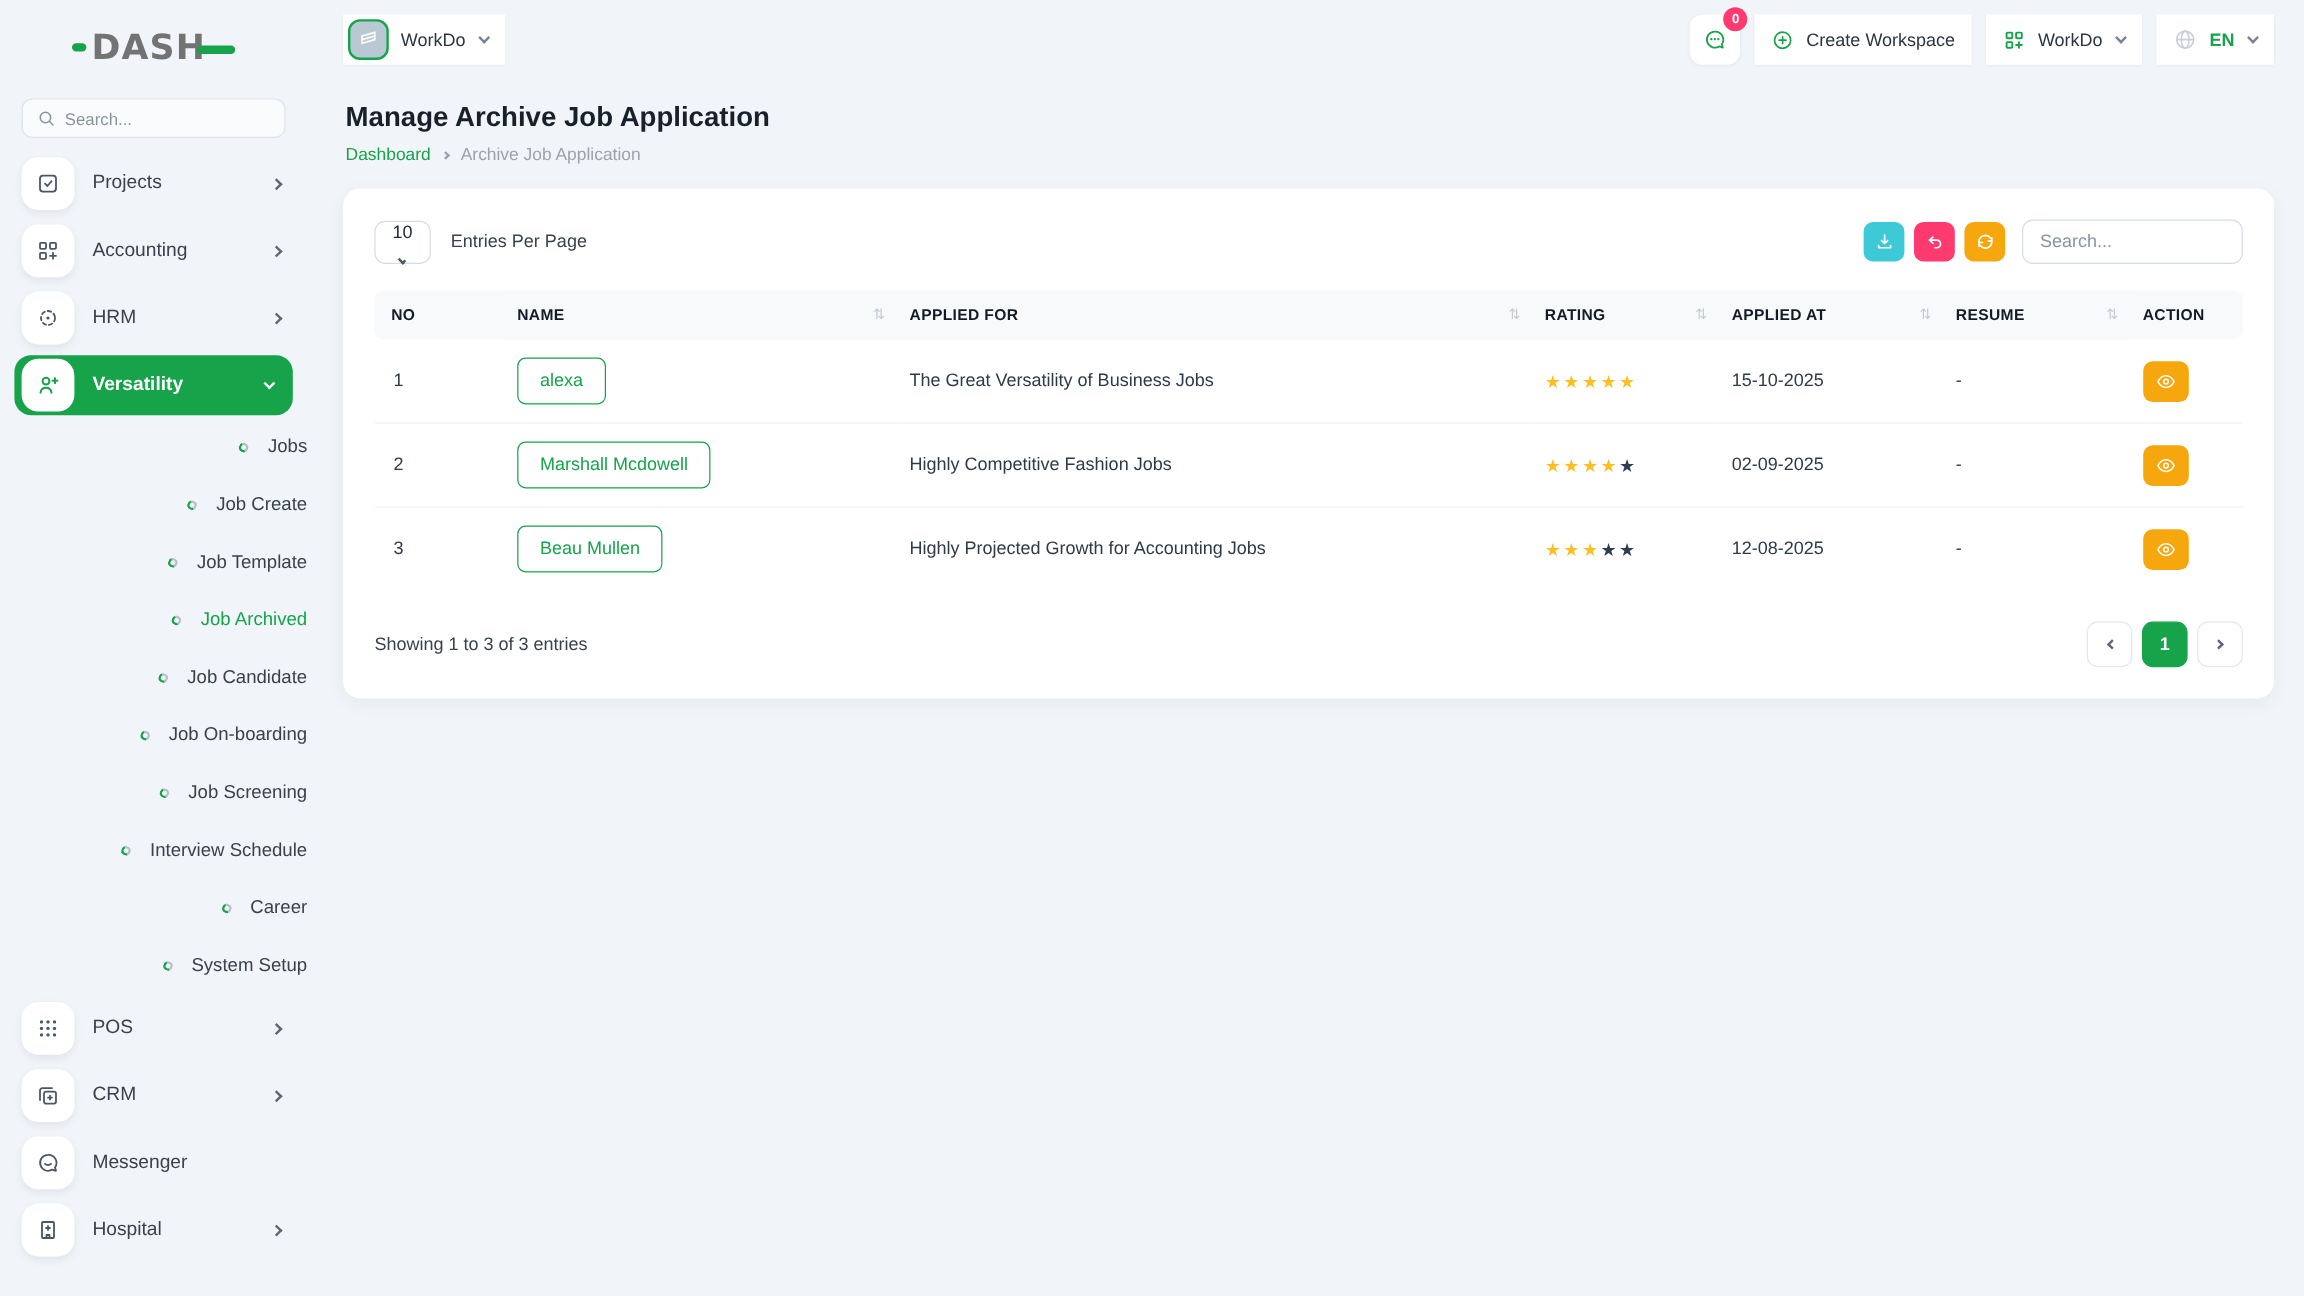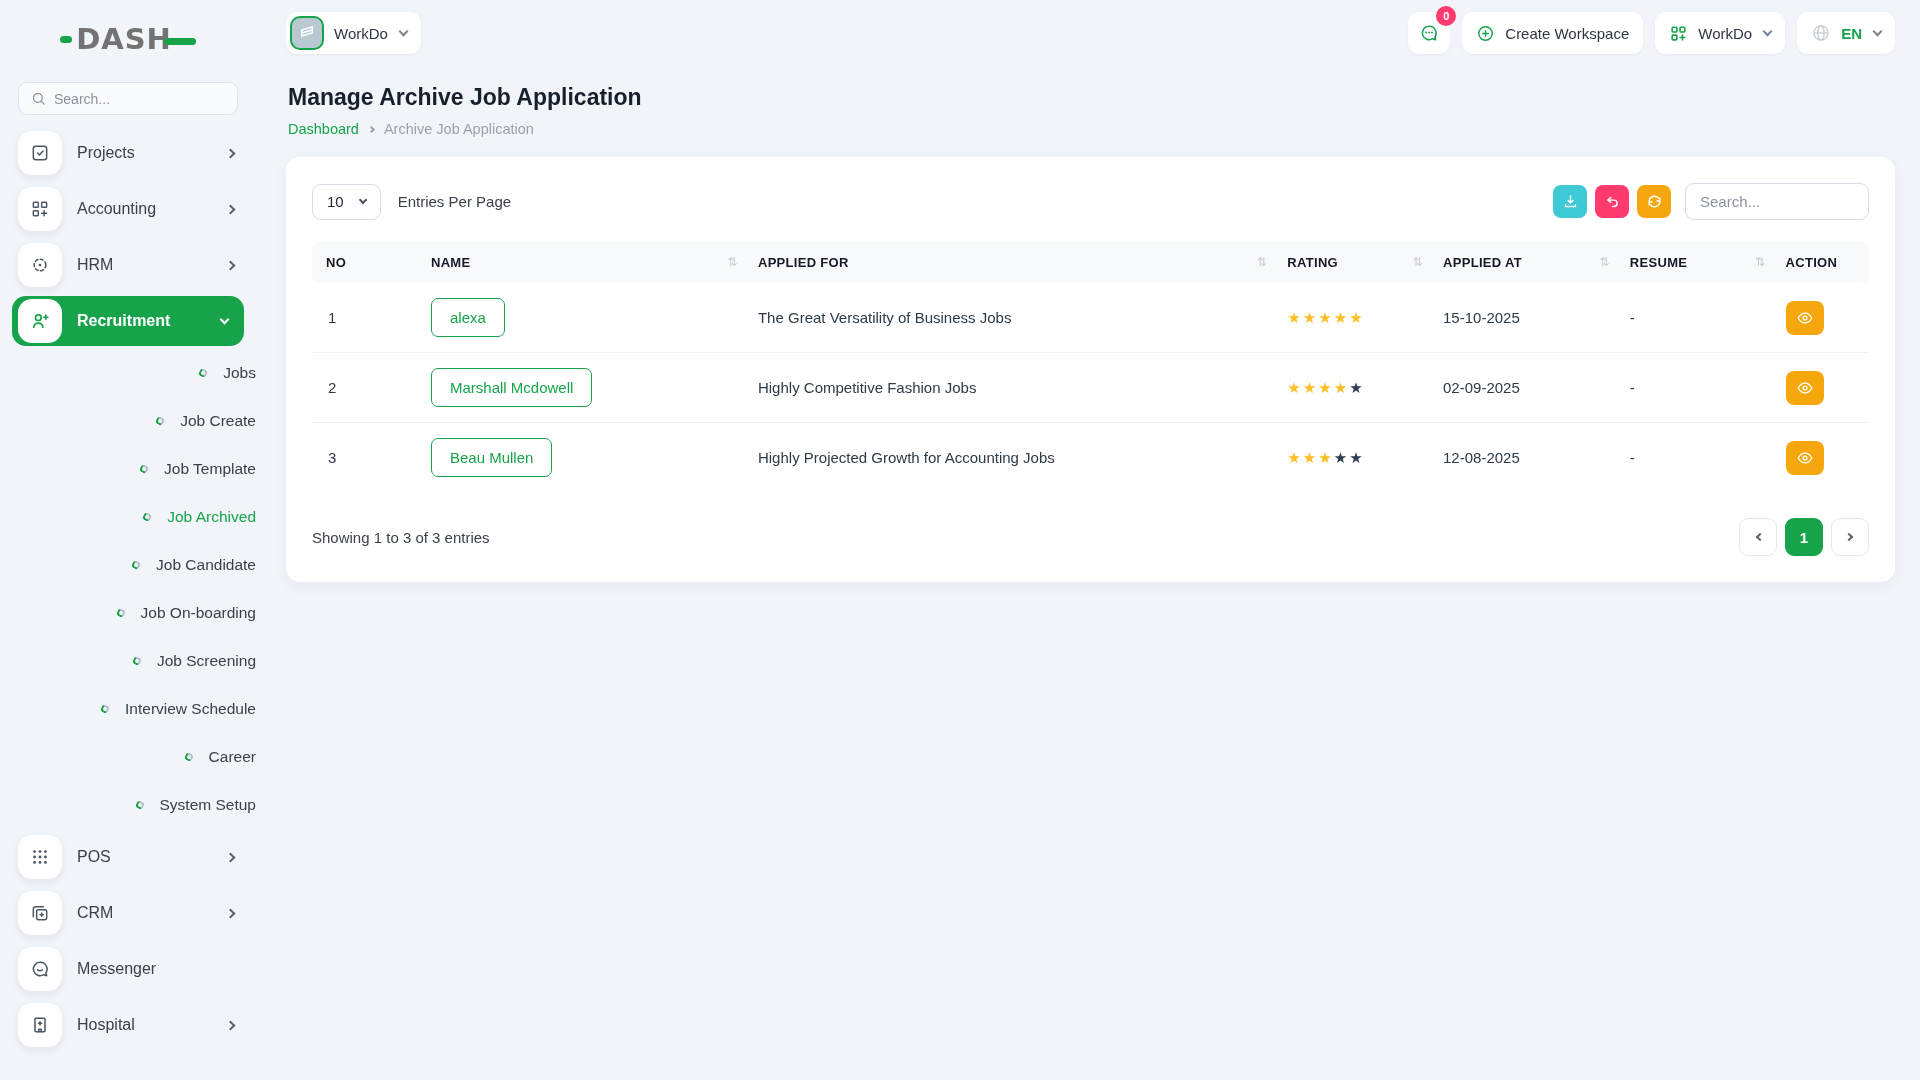--- a/index.html
+++ b/index.html
@@ -37,21 +37,21 @@
   .nav-item.active .chev { color:#fff; }
 
   .sub-list { }
   .sub-item { display:flex; align-items:center; gap:16px; height:48px; padding-left:45px; font-size:15.5px; color:#39424c; cursor:pointer;justify-content:flex-end; }
   .sub-ring { width:8px; height:8px; border-radius:50%; border:2px solid #b7c0ca; border-bottom-color:var(--primary); border-left-color:var(--primary); transform:rotate(25deg); flex:0 0 auto; }
   .sub-item.active { color:var(--primary); }
 
   
   .main { margin-left:256px; padding:12px 25px 0 30px; }
   .topbar { display:flex; align-items:center; justify-content:space-between; }
-  .pill { display:flex; align-items:center; gap:10px; background:#fff; border-radius:11px; height:42px; padding:0 14px;
+  .pill { display:flex; align-items:center; gap:10px; background:#fff; border-radius:0; height:42px; padding:0 14px;
     box-shadow:0 1px 3px rgba(20,35,64,.05); cursor:pointer; font-size:15px; color:#2c3642; }
   .ws-tile { width:34px; height:34px; border-radius:10px; border:2px solid var(--primary); background:#b9c9d4;
     display:flex; align-items:center; justify-content:center; color:#fff; }
   .topbar-right { display:flex; align-items:center; gap:12px; }
   .chat-btn { position:relative; width:42px; height:42px; border-radius:11px; background:#fff; box-shadow:0 1px 3px rgba(20,35,64,.05);
     display:flex; align-items:center; justify-content:center; color:var(--primary); cursor:pointer; }
   .badge { position:absolute; top:-6px; right:-6px; min-width:20px; height:20px; border-radius:10px; background:var(--danger);
     color:#fff; font-size:11px; font-weight:700; display:flex; align-items:center; justify-content:center; padding:0 5px; }
   .pill .chev { color:#7a848f; margin-left:2px; }
   .lang-label { color:var(--primary); font-weight:600; }
@@ -59,21 +59,21 @@
   .page-title { font-size:23px; font-weight:700; color:#18202b; margin:30px 0 10px 2px; }
   .breadcrumb { display:flex; align-items:center; gap:10px; font-size:14.5px; margin-left:2px; }
   .breadcrumb .bc-link { color:var(--primary); cursor:pointer; }
   .breadcrumb .chev { width:5px; height:5px; color:#9aa3ad; }
   .breadcrumb .bc-current { color:#9aa3ad; }
 
   
   .card { background:#fff; border-radius:14px; margin-top:20px; padding:26px; box-shadow:0 4px 16px rgba(20,35,64,.05); }
   .table-toolbar { display:flex; align-items:center; }
   .select-box { display:flex; align-items:center; gap:16px; border:1px solid #d5dce3; border-radius:9px; height:36px;
-    padding:0 14px; font-size:15px; color:#222b35; cursor:pointer; }
+    padding:0 14px; font-size:15px; color:#222b35; cursor:pointer;flex-direction:column; }
   .select-box .chev { width:6px; height:6px; color:#4b5663; }
   .entries-label { margin-left:17px; font-size:15px; color:#39424c; }
   .toolbar-spacer { flex:1; }
   .tool-btn { width:34px; height:33px; border-radius:8px; border:none; display:flex; align-items:center; justify-content:center;
     color:#fff; cursor:pointer; margin-left:8px; }
   .tool-btn.export { background:var(--info); }
   .tool-btn.undo { background:var(--danger); }
   .tool-btn.refresh { background:var(--warning); }
   .table-search { margin-left:14px; width:184px; height:37px; border:1px solid #d5dce3; border-radius:9px;
     padding:0 14px; font-size:15px; color:#57606b; outline:none; font-family:inherit; }
@@ -163,21 +163,21 @@
     </div>
 
     <div class="nav-item active">
       <span class="icon-tile">
         <svg width="20" height="20" viewBox="0 0 24 24" fill="none" stroke="currentColor" stroke-width="2" stroke-linecap="round" stroke-linejoin="round">
             <circle cx="10" cy="8" r="3.4"></circle>
             <path d="M4.5 19.5c.5-3.2 2.6-5 5.5-5s5 1.8 5.5 5"></path>
             <path d="M16.5 7.5h5M19 5v5"></path>
           </svg>
       </span>
-      <span class="nav-label">Recruitment</span>
+      <span class="nav-label">Versatility</span>
       <span class="chev down"></span>
     </div>
 
     <div class="sub-list" id="sub-list">
   <div class="sub-item">
     <span class="sub-ring"></span>
     <span class="sub-label">Jobs</span>
   </div>
 
   <div class="sub-item">

